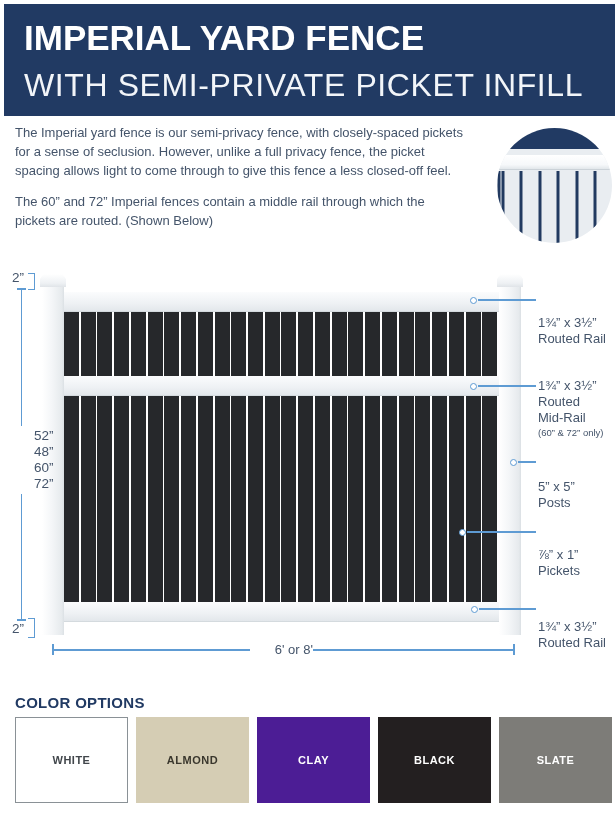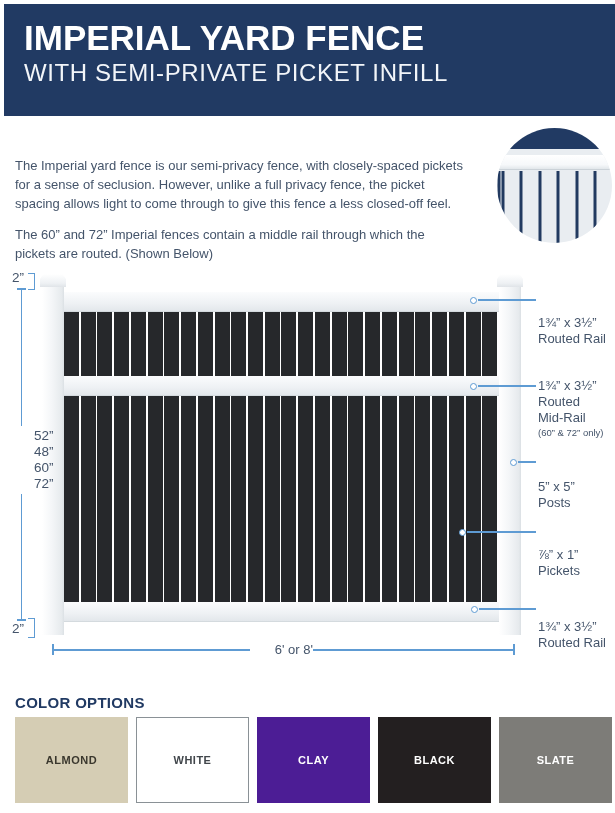--- a/index.html
+++ b/index.html
@@ -2,24 +2,24 @@
 <html><head>
 <meta charset="utf-8">
 <style>
   * { margin:0; padding:0; box-sizing:border-box; }
   html,body { background:#fff; }
   body { width:615px; height:813px; position:relative; font-family:"Liberation Sans", sans-serif; overflow:hidden; }
 
   
   .hdr { position:absolute; left:4px; top:4px; width:611px; height:112px; background:#213A63; color:#fff; padding:16px 12px 0 20px; }
   .hdr-title { font-size:35px; font-weight:bold; letter-spacing:0; line-height:1.05; }
-  .hdr-sub { font-size:24px; font-weight:normal; letter-spacing:0.6px; margin-top:2px; color:#f2f5f9; }
+  .hdr-sub { font-size:32px; font-weight:normal; letter-spacing:0.6px; margin-top:10px; color:#f2f5f9; }
 
   
-  .intro { position:absolute; left:15px; top:157px; width:560px; color:#44546A; font-size:13px; line-height:1.46; }
+  .intro { position:absolute; left:15px; top:124px; width:560px; color:#44546A; font-size:13px; line-height:1.46; }
   .intro p { white-space:pre-line; margin-bottom:12px; }
 
   
   .circle { position:absolute; left:497px; top:128px; width:115px; height:115px; border-radius:50%; overflow:hidden; background:#E9EDF1; }
   .circ-arc { position:absolute; left:0; top:0; width:100%; height:21px; background:#213A63; }
   .circ-rail { position:absolute; left:0; top:27px; width:100%; height:15px; background:linear-gradient(180deg,#ffffff,#f6f8fa 70%,#e2e7eb); border-bottom:1px solid #cbd2d8; }
   .circ-pickets { position:absolute; left:0; top:43px; width:100%; bottom:0;
      background-image:repeating-linear-gradient(90deg,#223A60 0 3px,transparent 3px 18.5px);
      background-position:4.5px 0; }
 
@@ -158,25 +158,25 @@
   </div>
 
   <div class="callout" style="top:591px;">
     <div>1¾” x 3½”</div>
     <div>Routed Rail</div>
   </div>
 </div>
 
 <div class="colors-heading">COLOR OPTIONS</div>
 <div class="swatches">
+  <div class="swatch bordered" style="background: rgb(255, 255, 255);">
+    <span class="sw-label" style="color: rgb(65, 70, 75);">WHITE</span>
+  </div>
   <div class="swatch" style="background: rgb(213, 205, 180);">
     <span class="sw-label" style="color: rgb(58, 55, 45);">ALMOND</span>
-  </div>
-  <div class="swatch bordered" style="background: rgb(255, 255, 255);">
-    <span class="sw-label" style="color: rgb(65, 70, 75);">WHITE</span>
   </div>
   <div class="swatch" style="background: #4c1d95;">
     <span class="sw-label" style="color: rgb(255, 255, 255);">CLAY</span>
   </div>
   <div class="swatch" style="background: rgb(35, 31, 32);">
     <span class="sw-label" style="color: rgb(255, 255, 255);">BLACK</span>
   </div>
   <div class="swatch" style="background: rgb(125, 124, 120);">
     <span class="sw-label" style="color: rgb(255, 255, 255);">SLATE</span>
   </div>

